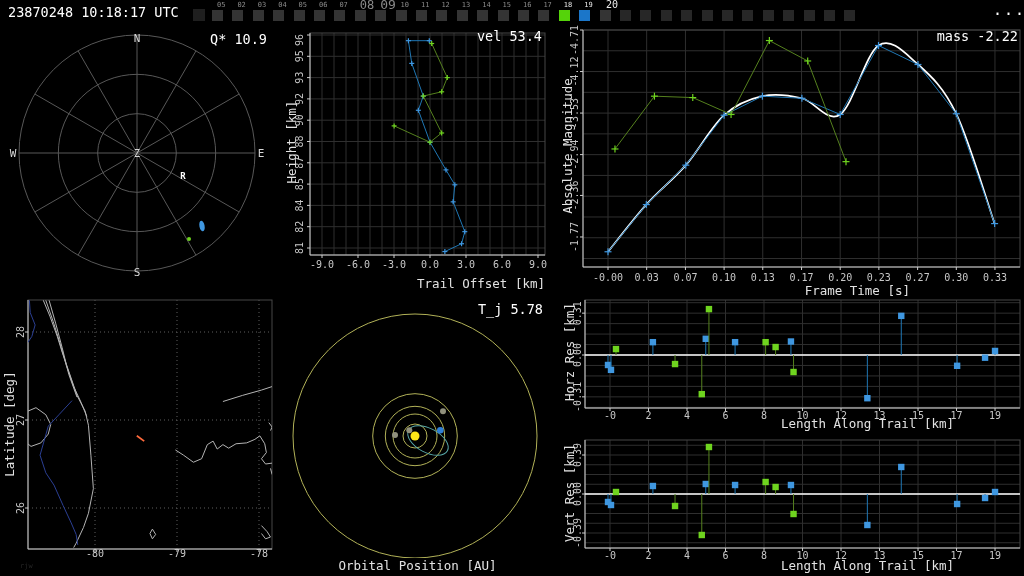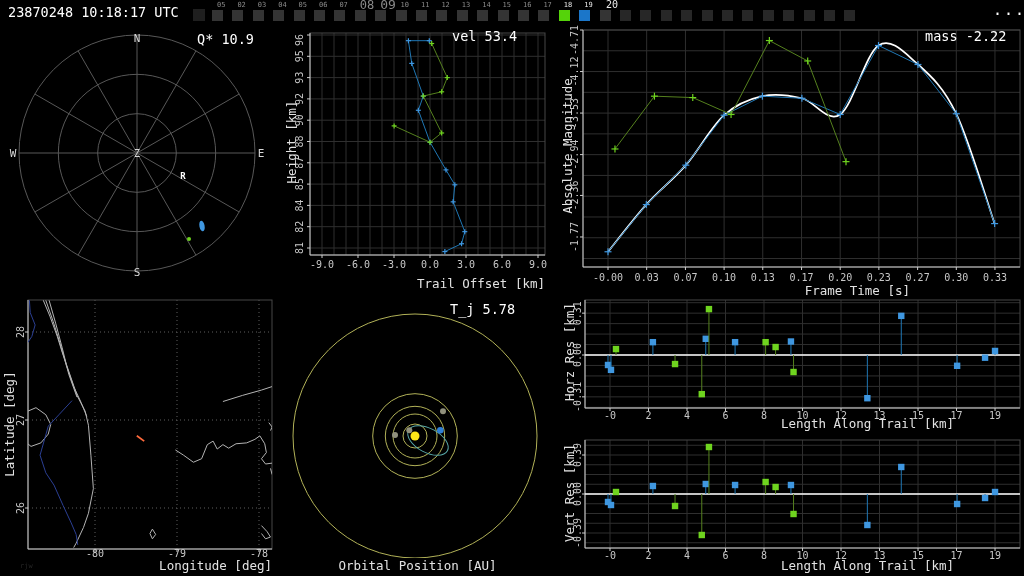--- a/index.html
+++ b/index.html
@@ -7,21 +7,21 @@
           font-family:"DejaVu Sans Mono",monospace;color:#eee;}
   .abs{position:absolute;}
   .topbar{position:absolute;left:0;top:0;width:1024px;height:25px;background:#000;}
   .datetime{position:absolute;left:8px;top:4px;font-size:13.5px;color:#fff;white-space:pre;}
   .more{position:absolute;left:993px;top:1px;font-size:15px;color:#fff;letter-spacing:2px;}
   .stat{font-size:13.5px;color:#fff;white-space:pre;}
   .axlabel{font-size:12.5px;color:#e2e2e2;text-align:right;}
   .caption{font-size:12.5px;color:#e2e2e2;text-align:center;}
   .vlabel{position:absolute;width:200px;text-align:center;transform:rotate(-90deg);
           font-size:12.5px;color:#e2e2e2;line-height:18px;}
-  .right{text-align:left;}
+  .right{text-align:right;}
   .watermark{position:absolute;left:20px;top:562px;font-size:7px;color:#242424;}
   svg{position:absolute;display:block;}
 </style>
 </head>
 <body>
 
 <div class="screen">
 
   <div class="topbar" id="topbar">
     <div class="datetime">23870248 10:18:17 UTC</div>
@@ -605,21 +605,20 @@
 
   <div class="abs stat right" style="left:197px;top:31px;width:70px">Q* 10.9</div>
   <div class="abs stat right" style="left:452px;top:28px;width:90px">vel 53.4</div>
   <div class="abs stat right" style="left:925px;top:28px;width:93px">mass -2.22</div>
   <div class="abs stat right" style="left:450px;top:301px;width:93px">T_j 5.78</div>
 
   <div class="abs axlabel" style="left:310px;top:276px;width:235px">Trail Offset [km]</div>
   <div class="vlabel" style="left:192px;top:133px">Height [km]</div>
   <div class="abs axlabel" style="left:690px;top:283px;width:220px">Frame Time [s]</div>
   <div class="vlabel" style="left:468px;top:137px">Absolute Magnitude</div>
-  <div class="abs axlabel" style="left:28px;top:558px;width:244px">Longitude [deg]</div>
   <div class="vlabel" style="left:-90px;top:415px">Latitude [deg]</div>
   <div class="abs caption" style="left:280px;top:558px;width:275px">Orbital Position [AU]</div>
   <div class="vlabel" style="left:470px;top:343px">Horz Res [km]</div>
   <div class="abs axlabel" style="left:650px;top:416px;width:304px">Length Along Trail [km]</div>
   <div class="vlabel" style="left:470px;top:484px">Vert Res [km]</div>
   <div class="abs axlabel" style="left:650px;top:558px;width:304px">Length Along Trail [km]</div>
 
   <div class="watermark">rjw</div>
 </div>
 

